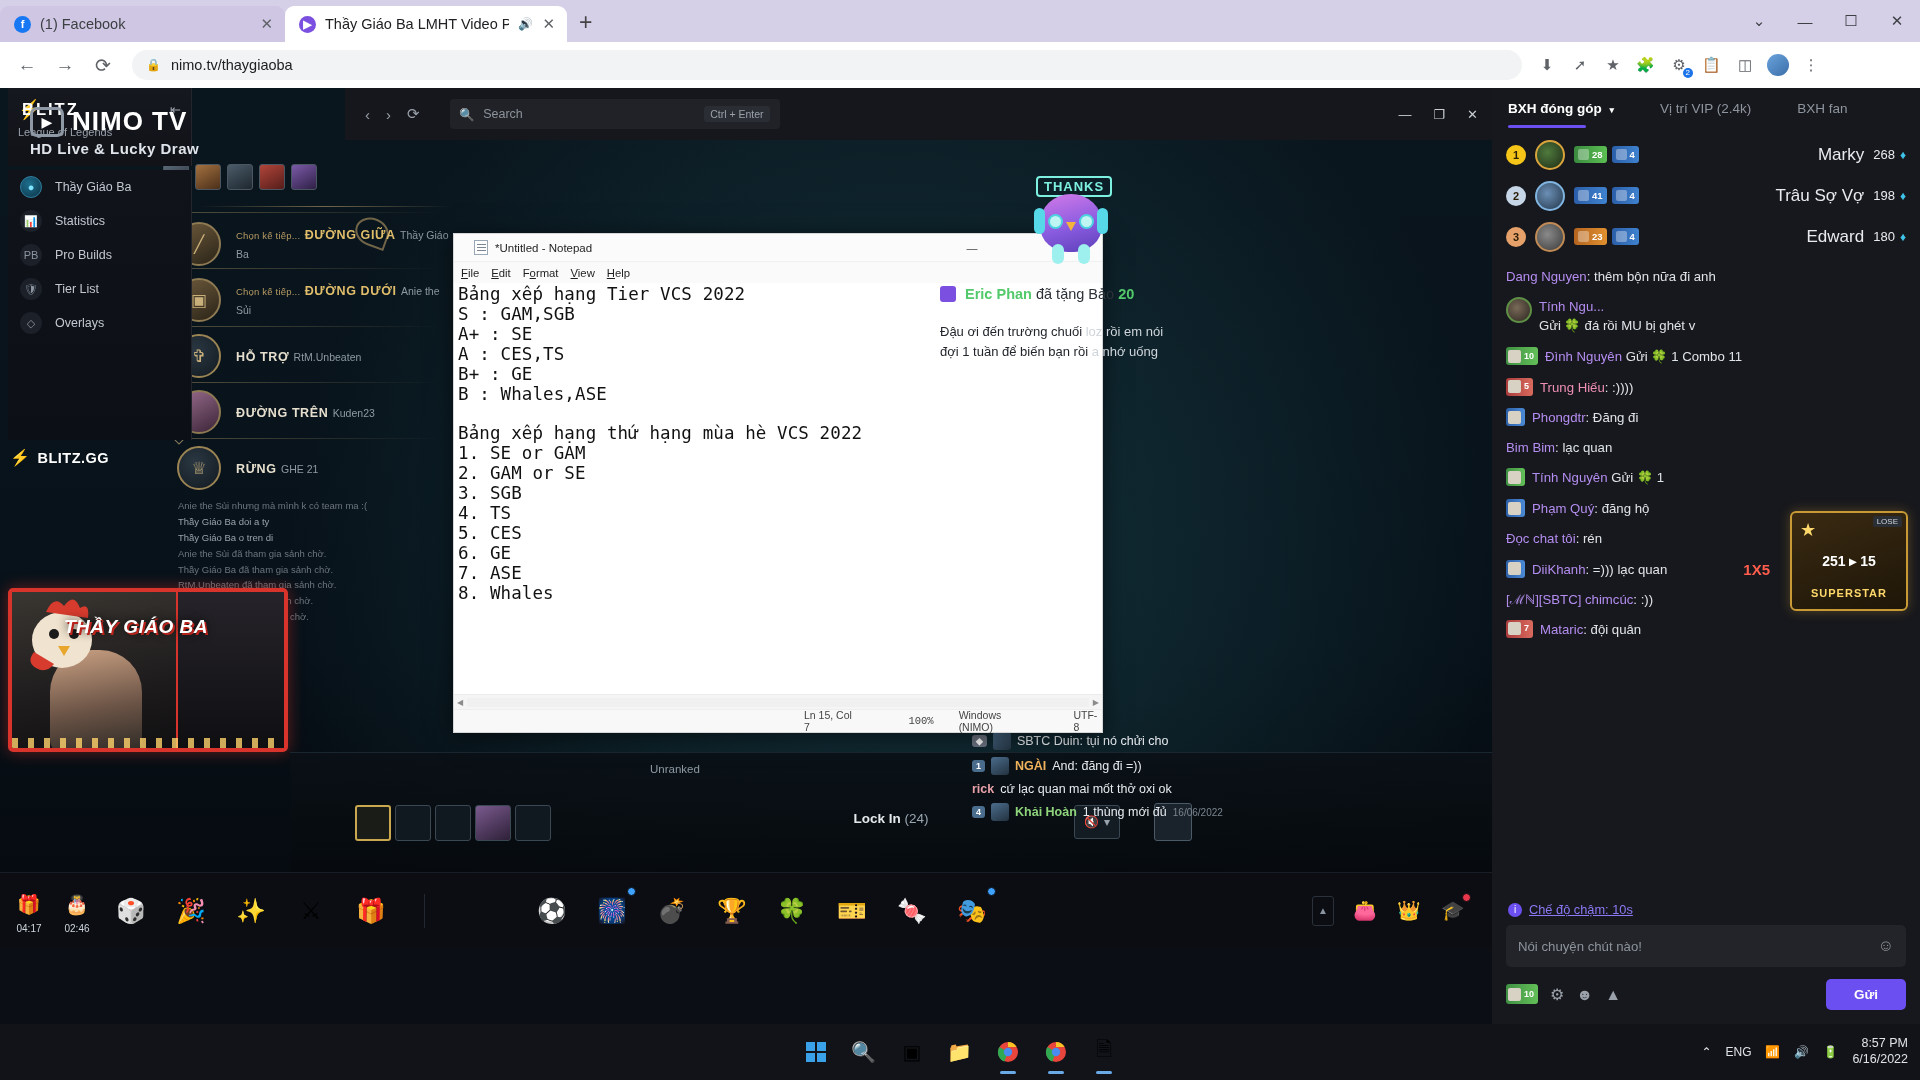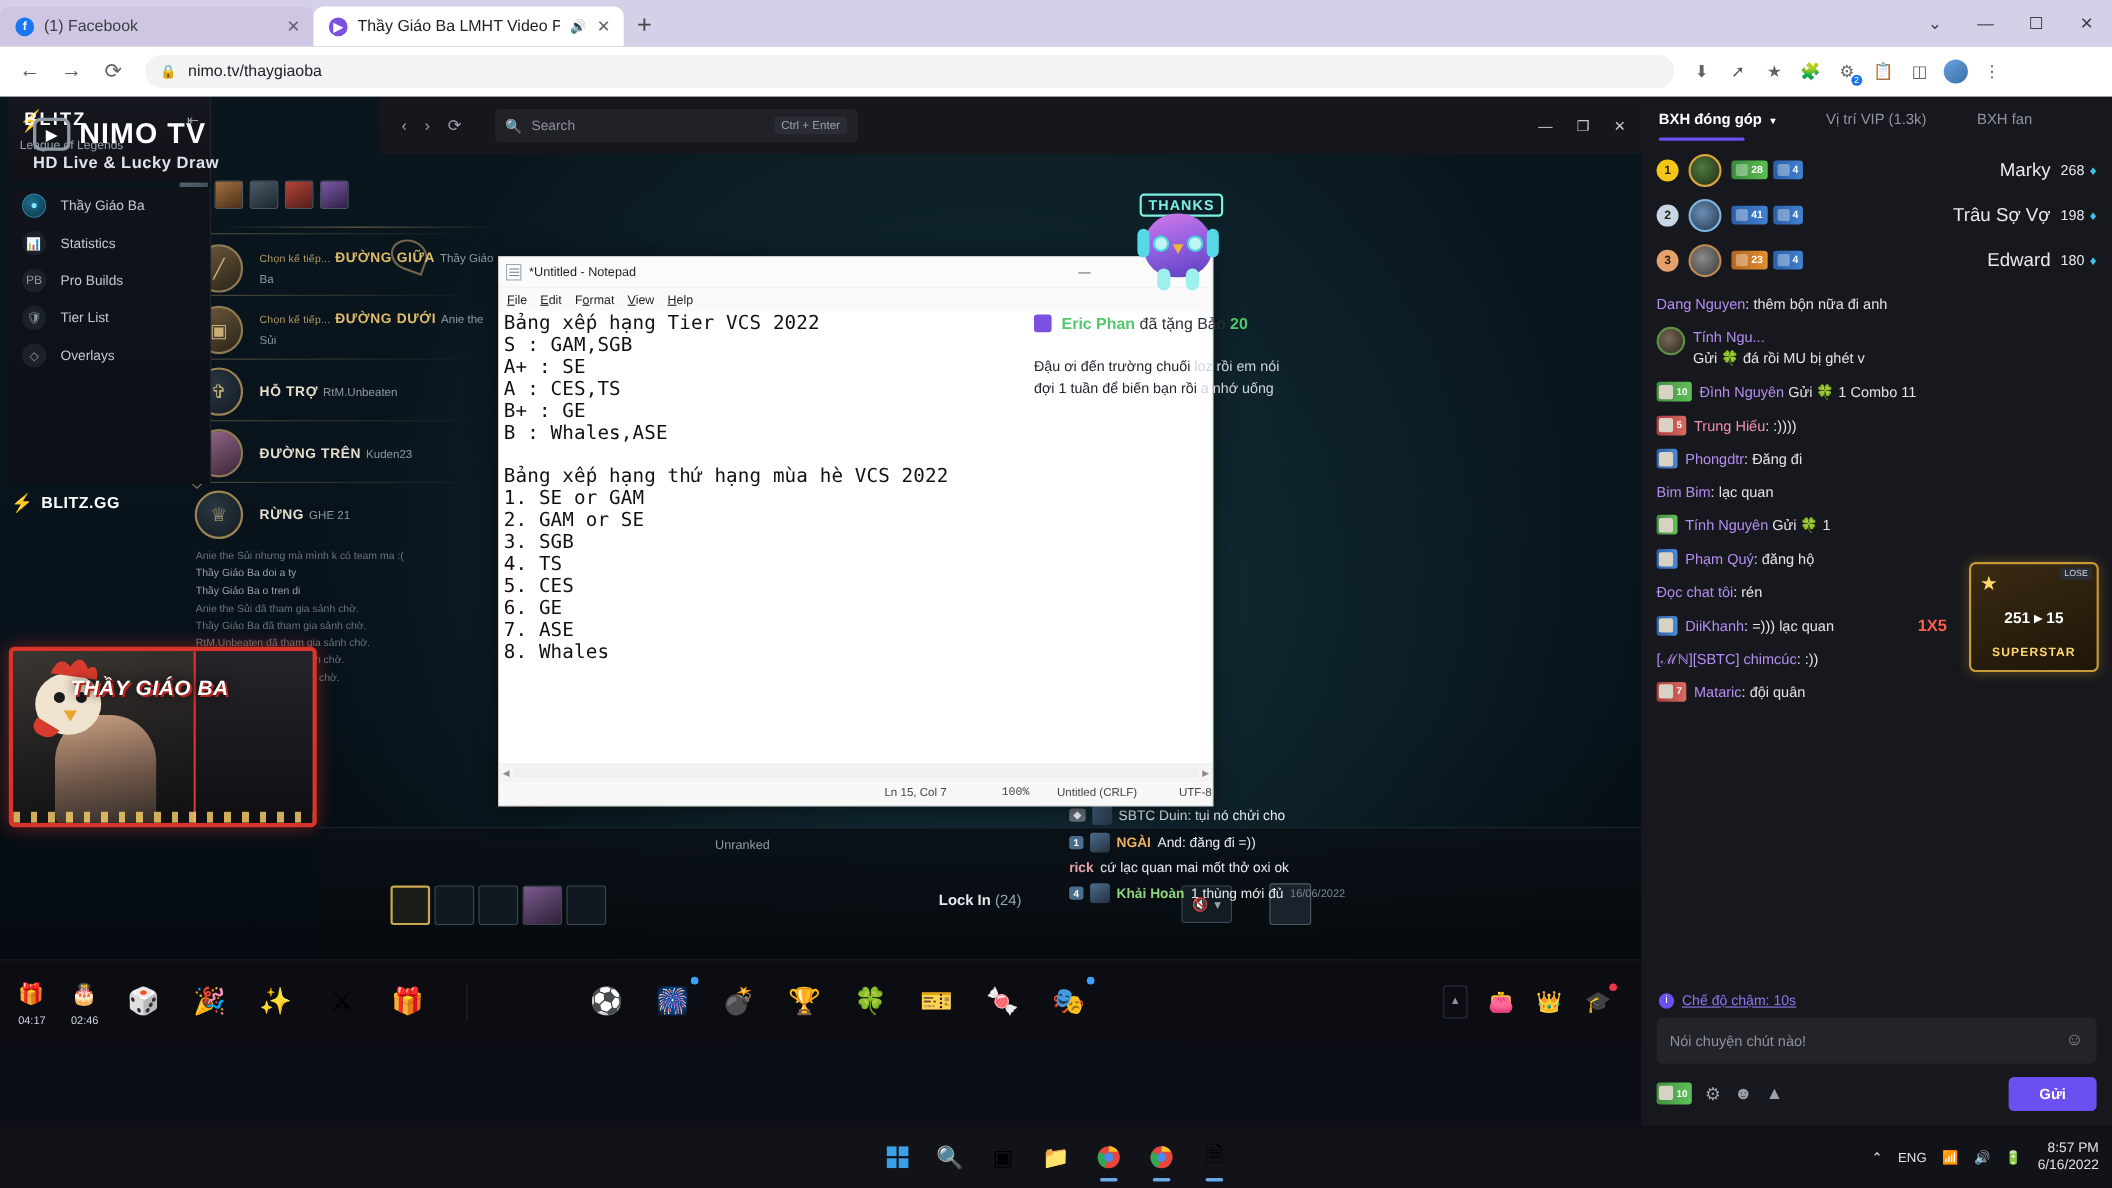--- a/index.html
+++ b/index.html
@@ -453,21 +453,21 @@
   .tray .clock { text-align:right; line-height:1.25; font-size:12.5px; }
 
   
   #notepad {
     position:absolute; left:453px; top:145px; width:650px; height:500px;
     background:#fafafa; box-shadow:0 3px 22px rgba(0,0,0,.55);
     display:flex; flex-direction:column; z-index:40;
     border:1px solid #d6d6d6;
   }
   .np-title {
-    height:28px; display:flex; align-items:center; gap:7px; padding:0 6px;
+    height:28px; display:flex; align-items:center; gap:7px; padding:0 20px;
     background:#fbfbfb; border-bottom:1px solid #f0f0f0;justify-content:flex-end;
   }
   .np-ico {
     width:14px;height:15px; background:#fff; border:1px solid #9aa7b4;
     position:relative; flex:0 0 14px;
   }
   .np-ico::after{
     content:''; position:absolute; left:2px; top:3px; width:9px; height:1px;
     box-shadow:0 0 0 0 #7b8794, 0 3px 0 0 #7b8794, 0 6px 0 0 #7b8794;
     background:#7b8794;
@@ -872,21 +872,21 @@
         </span>
       </div>
     </div>
 
     <div id="sidebar">
       <div class="sb-tabs">
         <div class="sb-tab active">
           <span>BXH đóng góp</span>
           <span class="caret">▾</span>
         </div>
-        <div class="sb-tab">Vị trí VIP (1.3k)</div>
+        <div class="sb-tab">Vị trí VIP (2.4k)</div>
         <div class="sb-tab">BXH fan</div>
         <div class="sb-underline"></div>
       </div>
 
       <div class="lb">
         <div class="lbrow">
           <span class="rank r1">1</span>
           <span class="lbav a1"></span>
           <span class="lbbadges">
             <span class="bdg green">
@@ -1089,21 +1089,21 @@
 
       </div>
       <div class="np-hscroll">
         <span>◀</span>
         <span class="thumb"></span>
         <span>▶</span>
       </div>
       <div class="np-status">
         <span class="s1">Ln 15, Col 7</span>
         <span class="s2">100%</span>
-        <span class="s3">Untitled (CRLF)</span>
+        <span class="s3">Windows (NIMO)</span>
         <span class="s4">UTF-8</span>
       </div>
     </div>
 
   </div>
 
   <div id="taskbar">
     <div class="tbcenter">
       <div class="tbicon">
         <svg width="20" height="20" viewBox="0 0 20 20">

